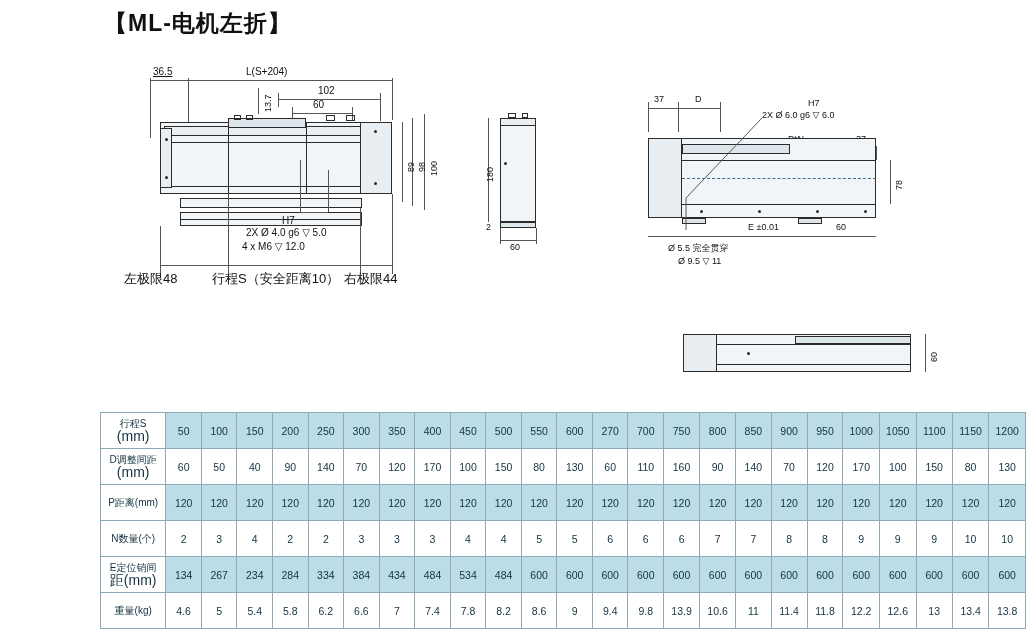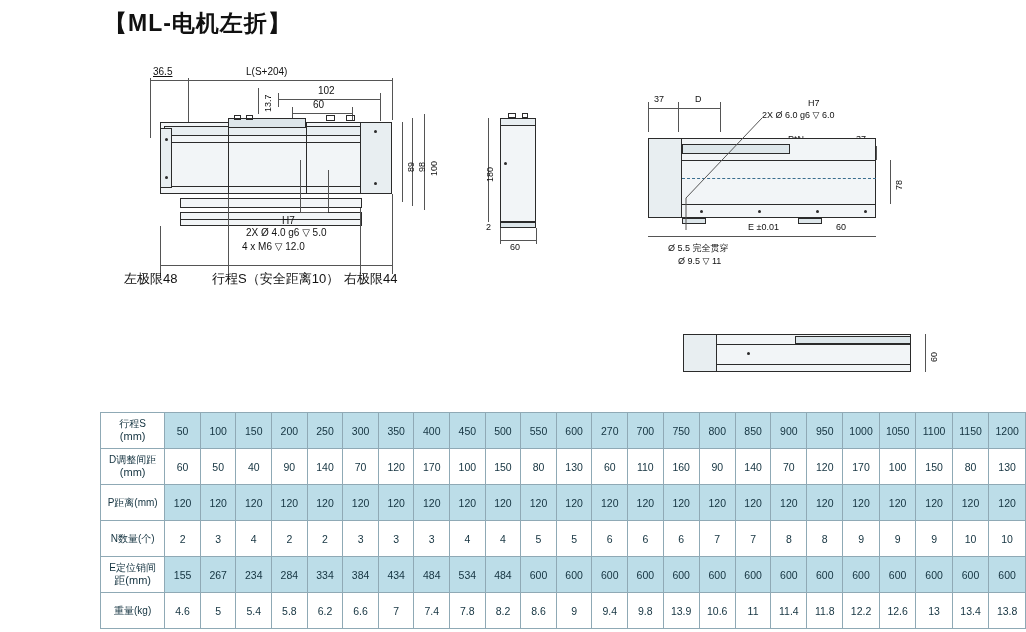--- a/index.html
+++ b/index.html
@@ -37,21 +37,21 @@
     border:1px solid #8fa9b5;text-align:center;vertical-align:middle;
     padding:0;height:31px;color:#13323f;font-weight:normal;
   }
   .tbl .rowhead{
     width:66px;background:#ffffff;font-size:10px;line-height:12px;
     color:#13323f;padding:2px 2px;
   }
   .tbl td.c{width:38px;}
   .tbl tr.alt td.c{background:#bcdde8;}
   .tbl tr.white td.c{background:#ffffff;}
-  .small{font-size:11px;}
+  .small{font-size:14px;}
 </style>
 </head>
 <body>
 
 <div class="title">【ML-电机左折】</div>
 
 <div class="dwg" style="left:150px;top:60px;width:300px;height:230px;">
 
   <div class="ln lnv thin" style="left:0px;top:18px;height:60px;"></div>
   <div class="ln lnv thin" style="left:38px;top:18px;height:60px;"></div>
@@ -314,21 +314,21 @@
         <td class="c">8</td>
         <td class="c">8</td>
         <td class="c">9</td>
         <td class="c">9</td>
         <td class="c">9</td>
         <td class="c">10</td>
         <td class="c">10</td>
       </tr>
       <tr class="alt">
         <td class="rowhead">E定位销间<br><span class="small">距(mm)</span></td>
-        <td class="c">155</td>
+        <td class="c">134</td>
         <td class="c">267</td>
         <td class="c">234</td>
         <td class="c">284</td>
         <td class="c">334</td>
         <td class="c">384</td>
         <td class="c">434</td>
         <td class="c">484</td>
         <td class="c">534</td>
         <td class="c">484</td>
         <td class="c">600</td>

